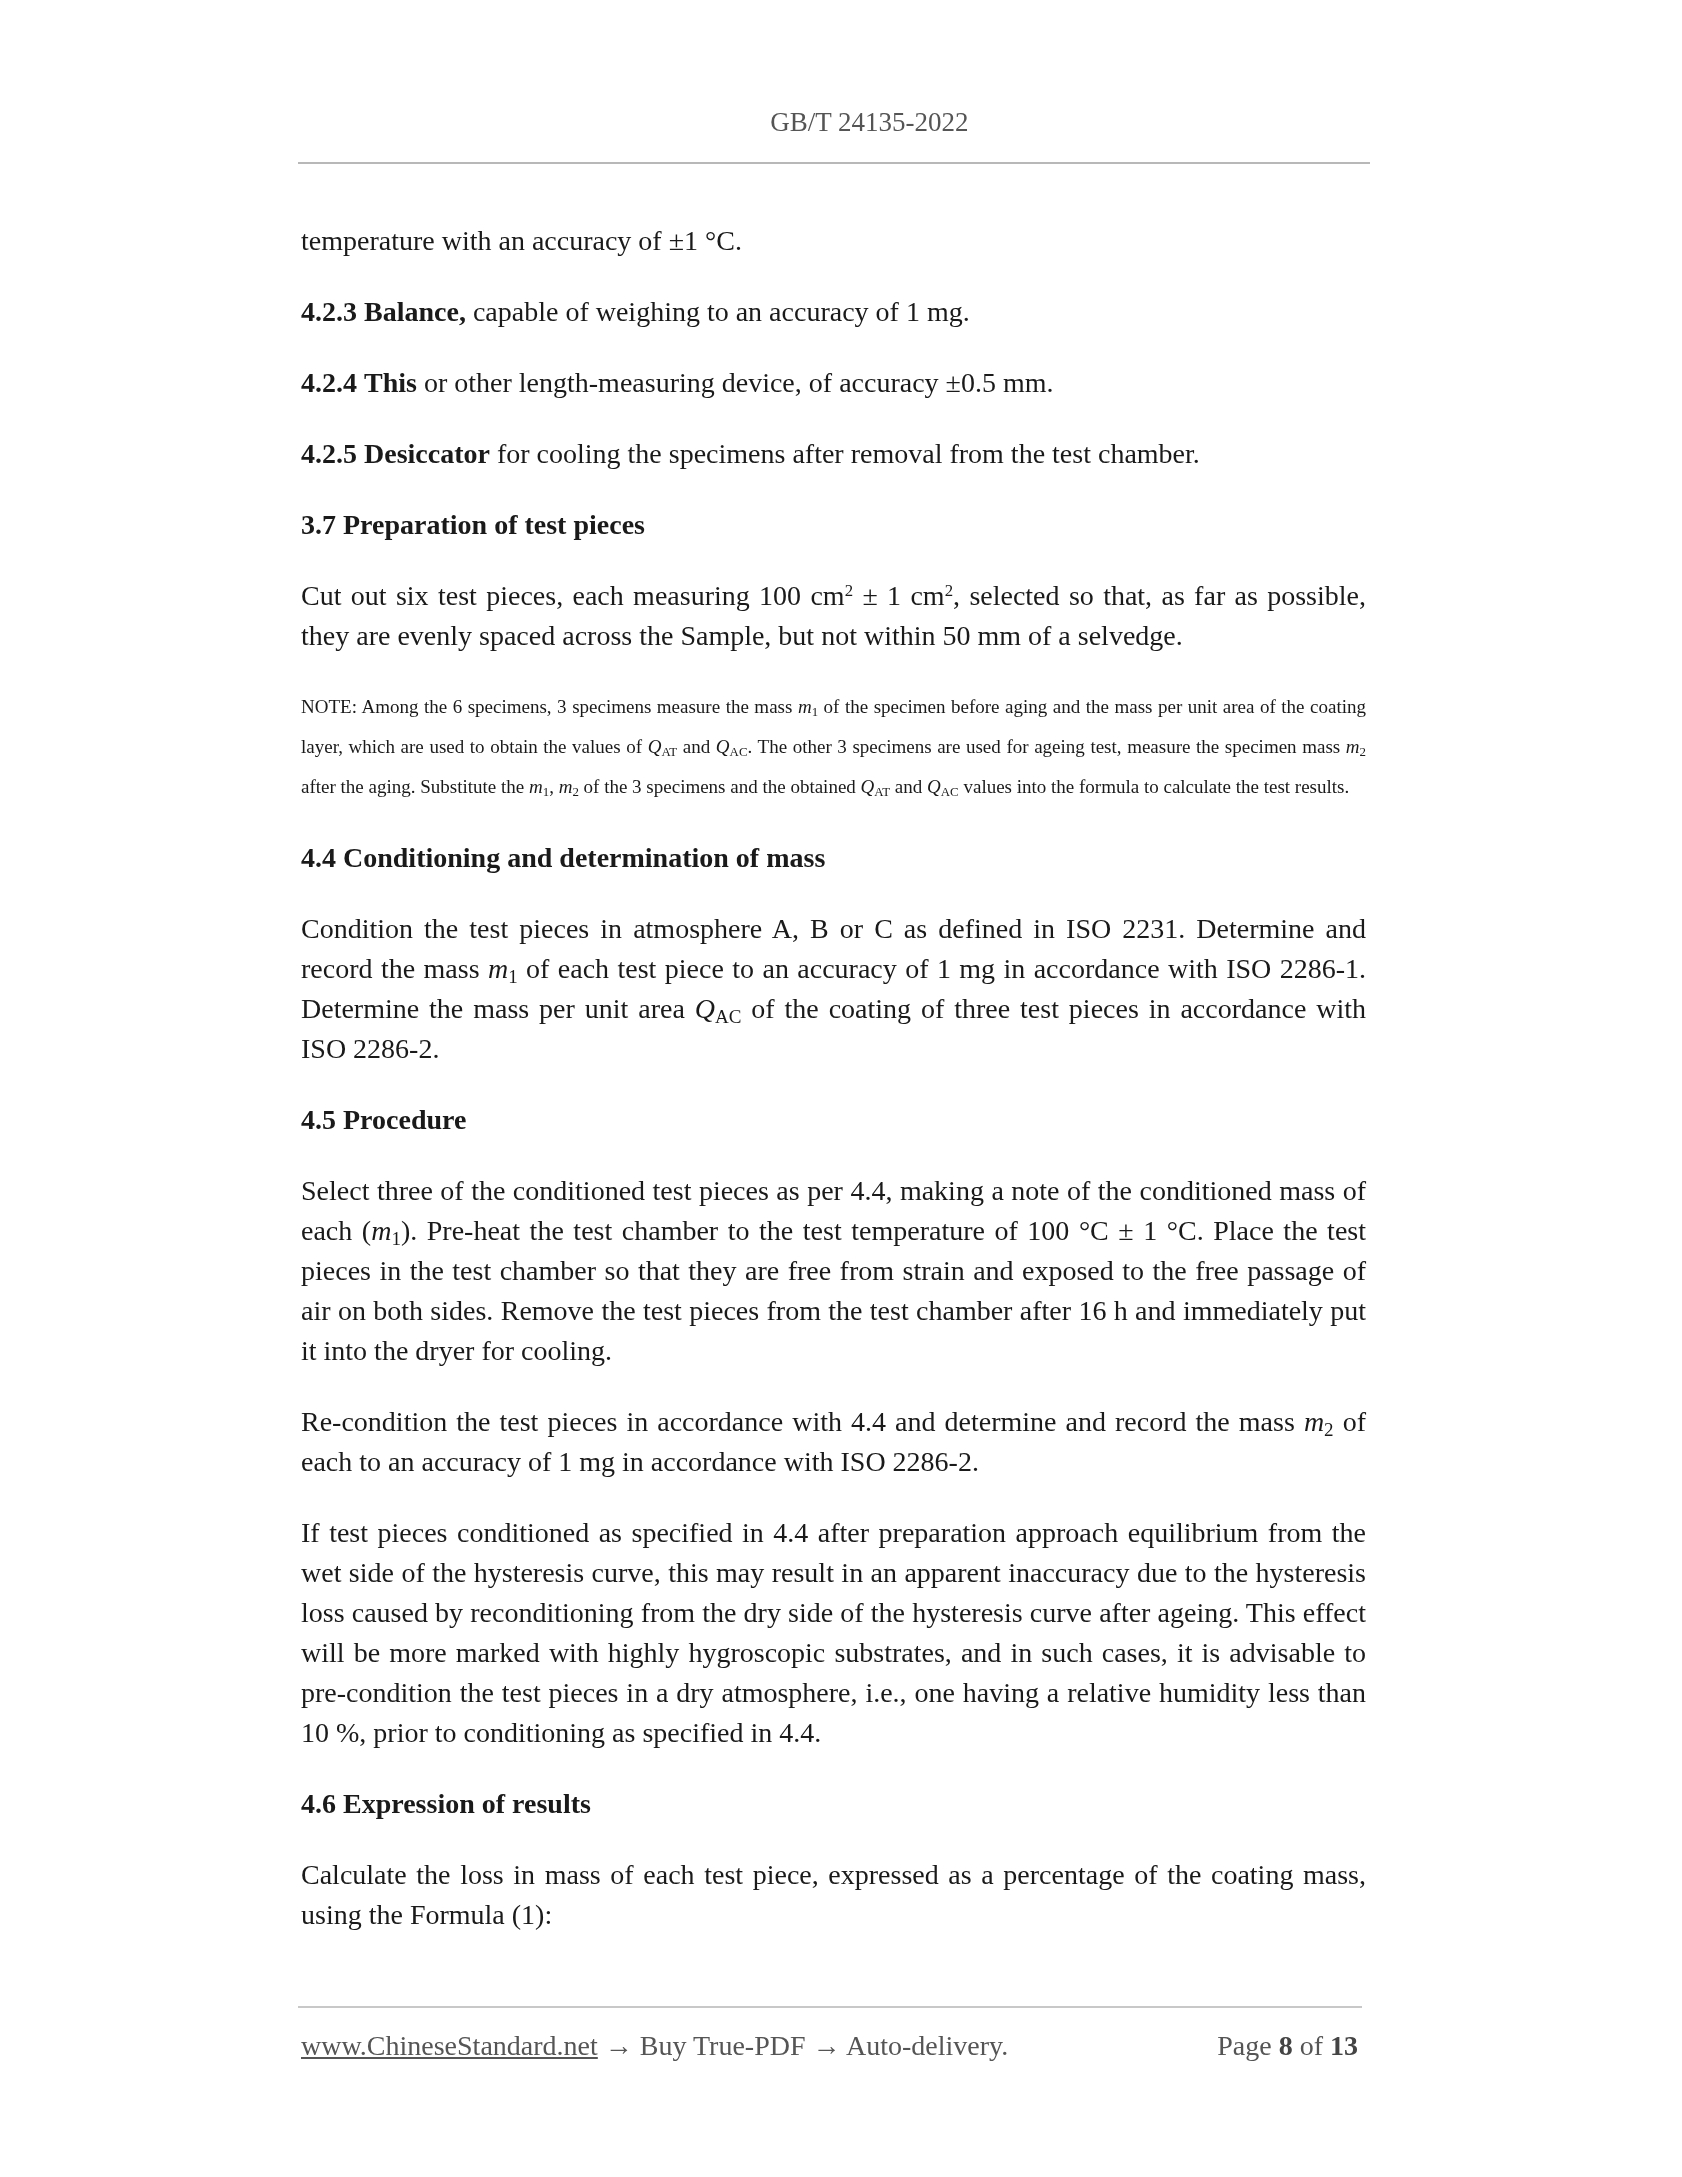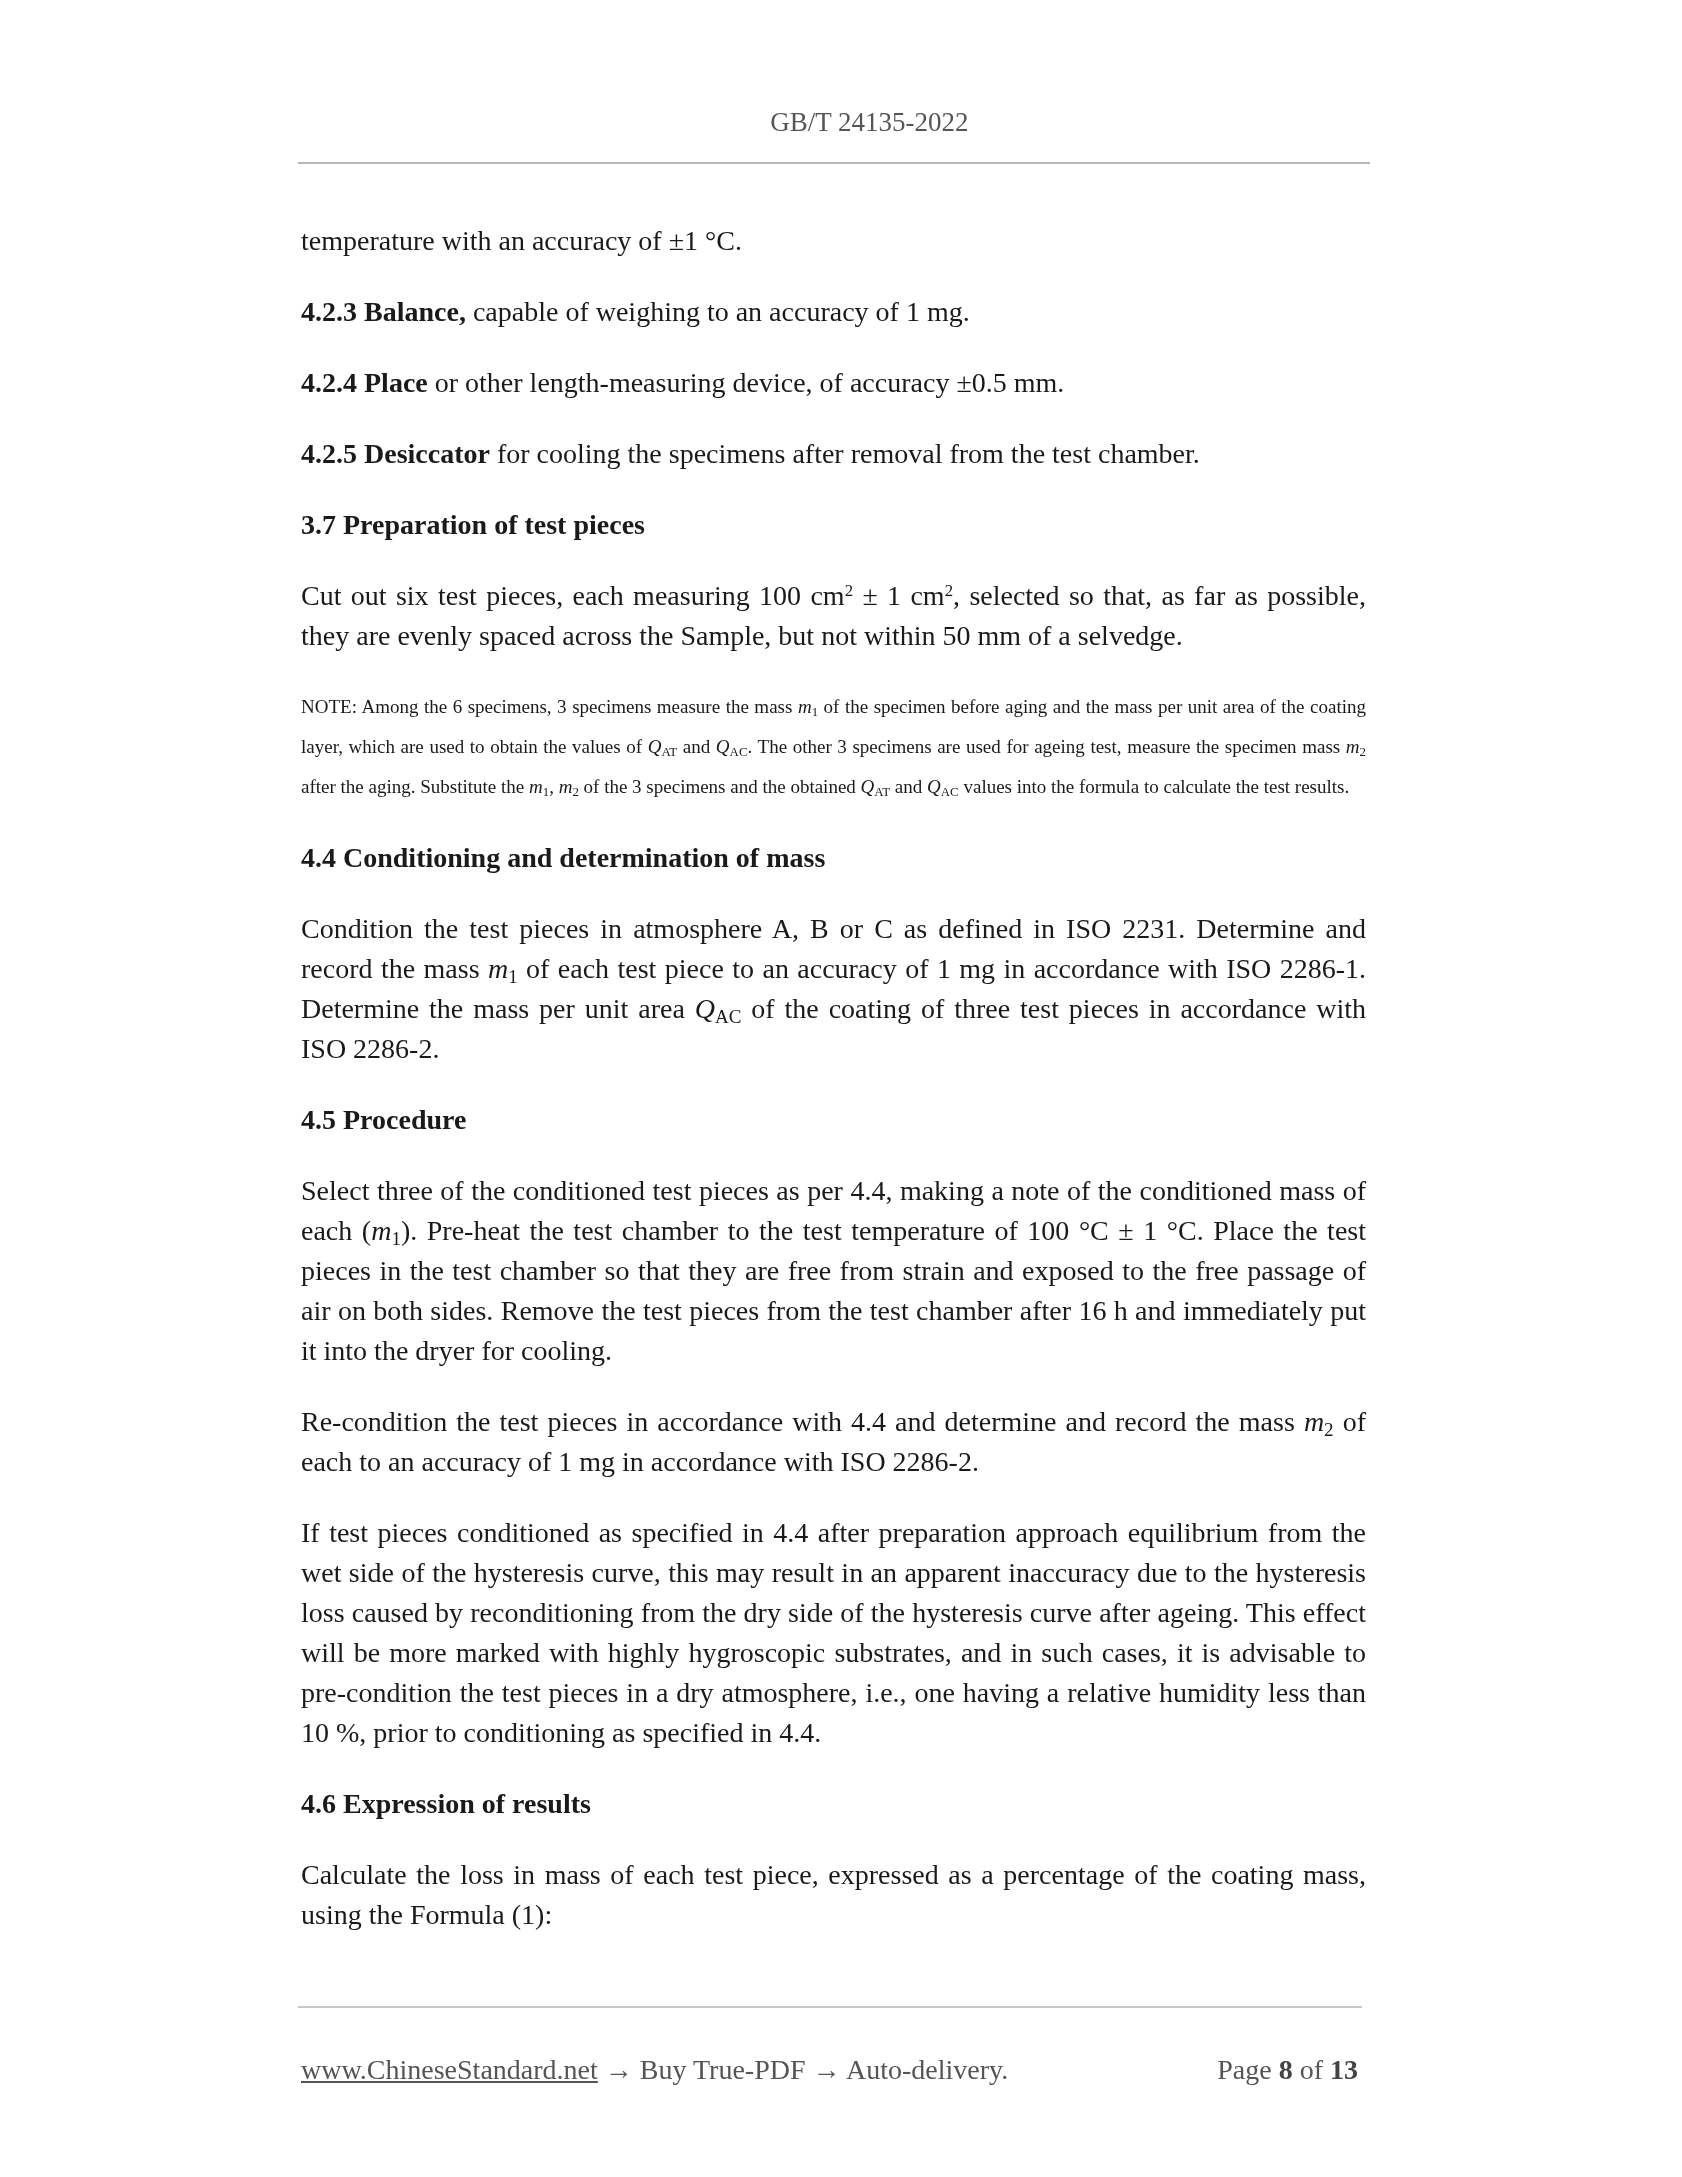--- a/index.html
+++ b/index.html
@@ -9,36 +9,36 @@
          font-size: 27px; color: #555; margin-left: 28px; }
   .header-rule { position: absolute; top: 162px; left: 298px; width: 1072px; height: 1.7px; background: #b8b8b8; }
   .content { position: absolute; top: 221px; left: 301px; width: 1065px; font-size: 28px; line-height: 40px; }
   .p { margin: 0 0 31px 0; text-align: justify; }
   .h { font-weight: bold; margin: 0 0 31px 0; }
   .note { font-size: 19px; line-height: 40px; margin: 0 0 31px 0; text-align: justify; }
   i.v { font-style: italic; }
   sub { font-size: 0.68em; vertical-align: -0.25em; line-height: 0; }
   sup { font-size: 0.6em; vertical-align: 0.55em; line-height: 0; }
   .footer-rule { position: absolute; top: 2006px; left: 298px; width: 1064px; height: 1.7px; background: #c8c8c8; }
-  .footer { position: absolute; top: 2030px; left: 301px; width: 1057px; font-size: 28px; color: #555; margin-top: 24px; }
+  .footer { position: absolute; top: 2030px; left: 301px; width: 1057px; font-size: 28px; color: #555; }
   .footer-left a { color: #555; text-decoration: underline; }
   .footer-right { position: absolute; right: 0; top: 0; }
   .footer-right b { color: #444; }
 </style>
 </head>
 <body>
 
 <div class="header-title">GB/T 24135-2022</div>
 <div class="header-rule"></div>
 
 <div class="content">
   <p class="p">temperature with an accuracy of ±1 °C.</p>
 
   <p class="p"><b>4.2.3</b> <b>Balance,</b><span> capable of weighing to an accuracy of 1 mg.</span></p>
-  <p class="p"><b>4.2.4</b> <b>Place</b><span> or other length-measuring device, of accuracy ±0.5 mm.</span></p>
+  <p class="p"><b>4.2.4</b> <b>This</b><span> or other length-measuring device, of accuracy ±0.5 mm.</span></p>
   <p class="p"><b>4.2.5</b> <b>Desiccator</b><span> for cooling the specimens after removal from the test chamber.</span></p>
 
   <p class="h">3.7 Preparation of test pieces</p>
   <p class="p"><span>Cut out six test pieces, each measuring 100 cm</span><sup>2</sup><span> ± 1 cm</span><sup>2</sup><span>, selected so that, as far as possible, they are evenly spaced across the Sample, but not within 50 mm of a selvedge.</span></p>
 
   <p class="note"><span>NOTE: Among the 6 specimens, 3 specimens measure the mass </span><i class="v">m</i><sub>1</sub><span> of the specimen before aging and the mass per unit area of the coating layer, which are used to obtain the values of </span><i class="v">Q</i><sub>AT</sub><span> and </span><i class="v">Q</i><sub>AC</sub><span>. The other 3 specimens are used for ageing test, measure the specimen mass </span><i class="v">m</i><sub>2</sub><span> after the aging. Substitute the </span><i class="v">m</i><sub>1</sub><span>, </span><i class="v">m</i><sub>2</sub><span> of the 3 specimens and the obtained </span><i class="v">Q</i><sub>AT</sub><span> and </span><i class="v">Q</i><sub>AC</sub><span> values into the formula to calculate the test results.</span></p>
 
   <p class="h">4.4 Conditioning and determination of mass</p>
   <p class="p"><span>Condition the test pieces in atmosphere A, B or C as defined in ISO 2231. Determine and record the mass </span><i class="v">m</i><sub>1</sub><span> of each test piece to an accuracy of 1 mg in accordance with ISO 2286-1. Determine the mass per unit area </span><i class="v">Q</i><sub>AC</sub><span> of the coating of three test pieces in accordance with ISO 2286-2.</span></p>
 

